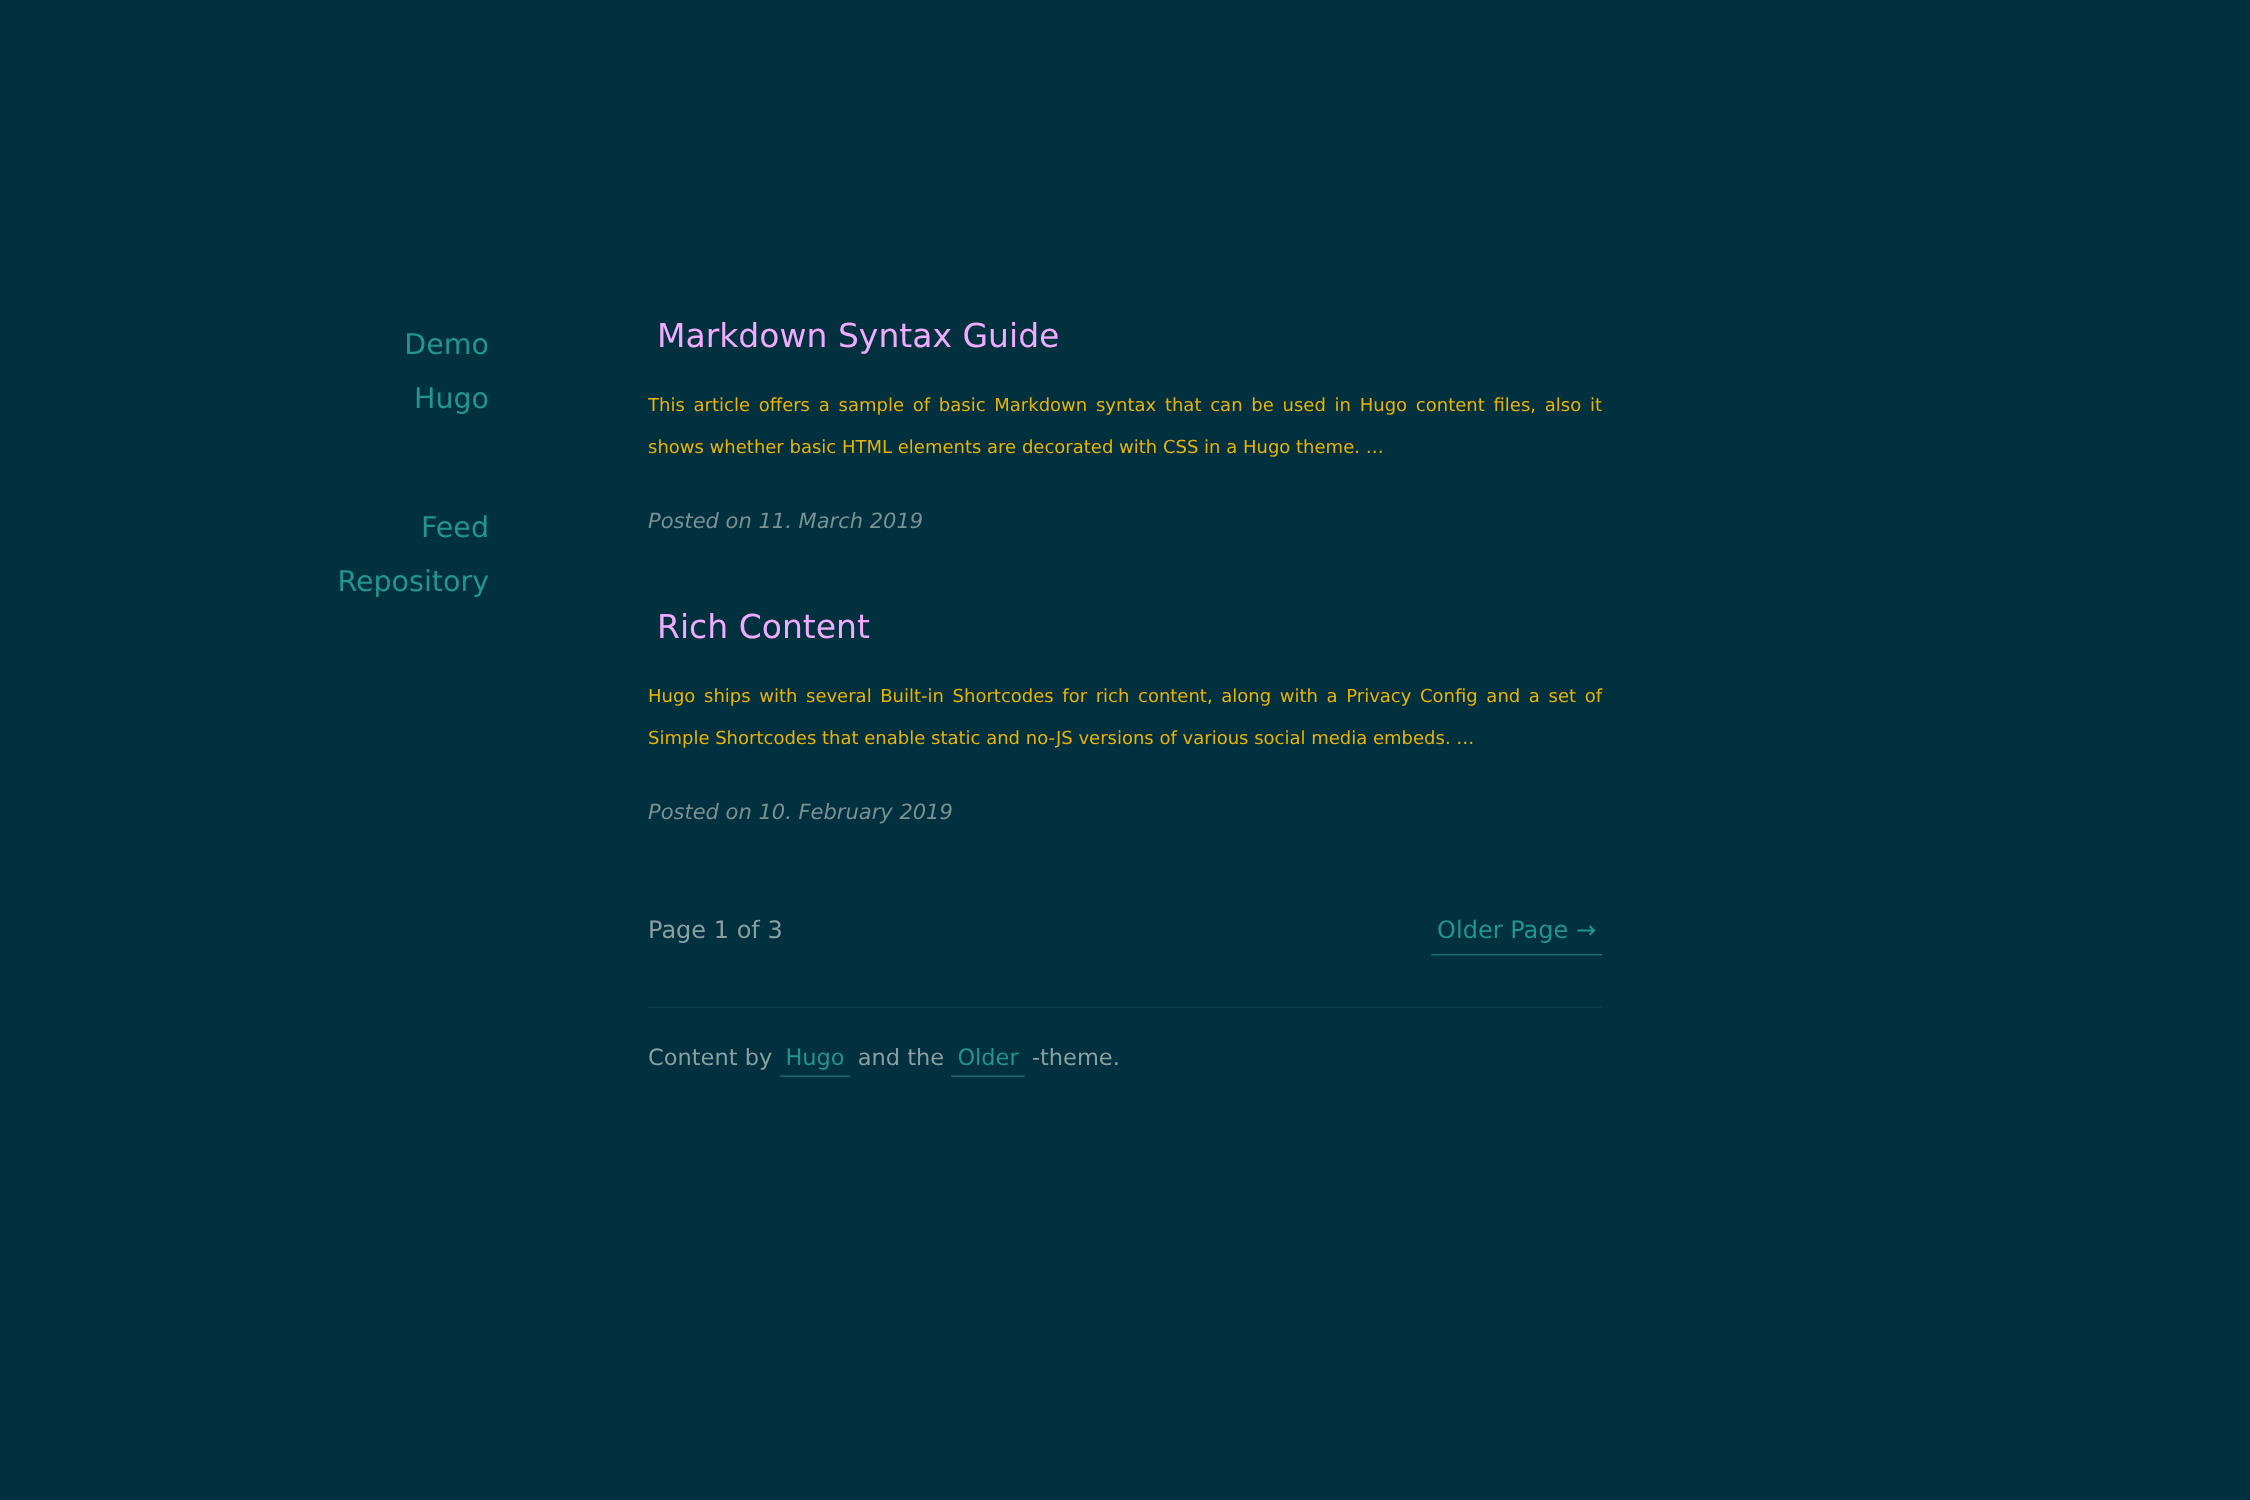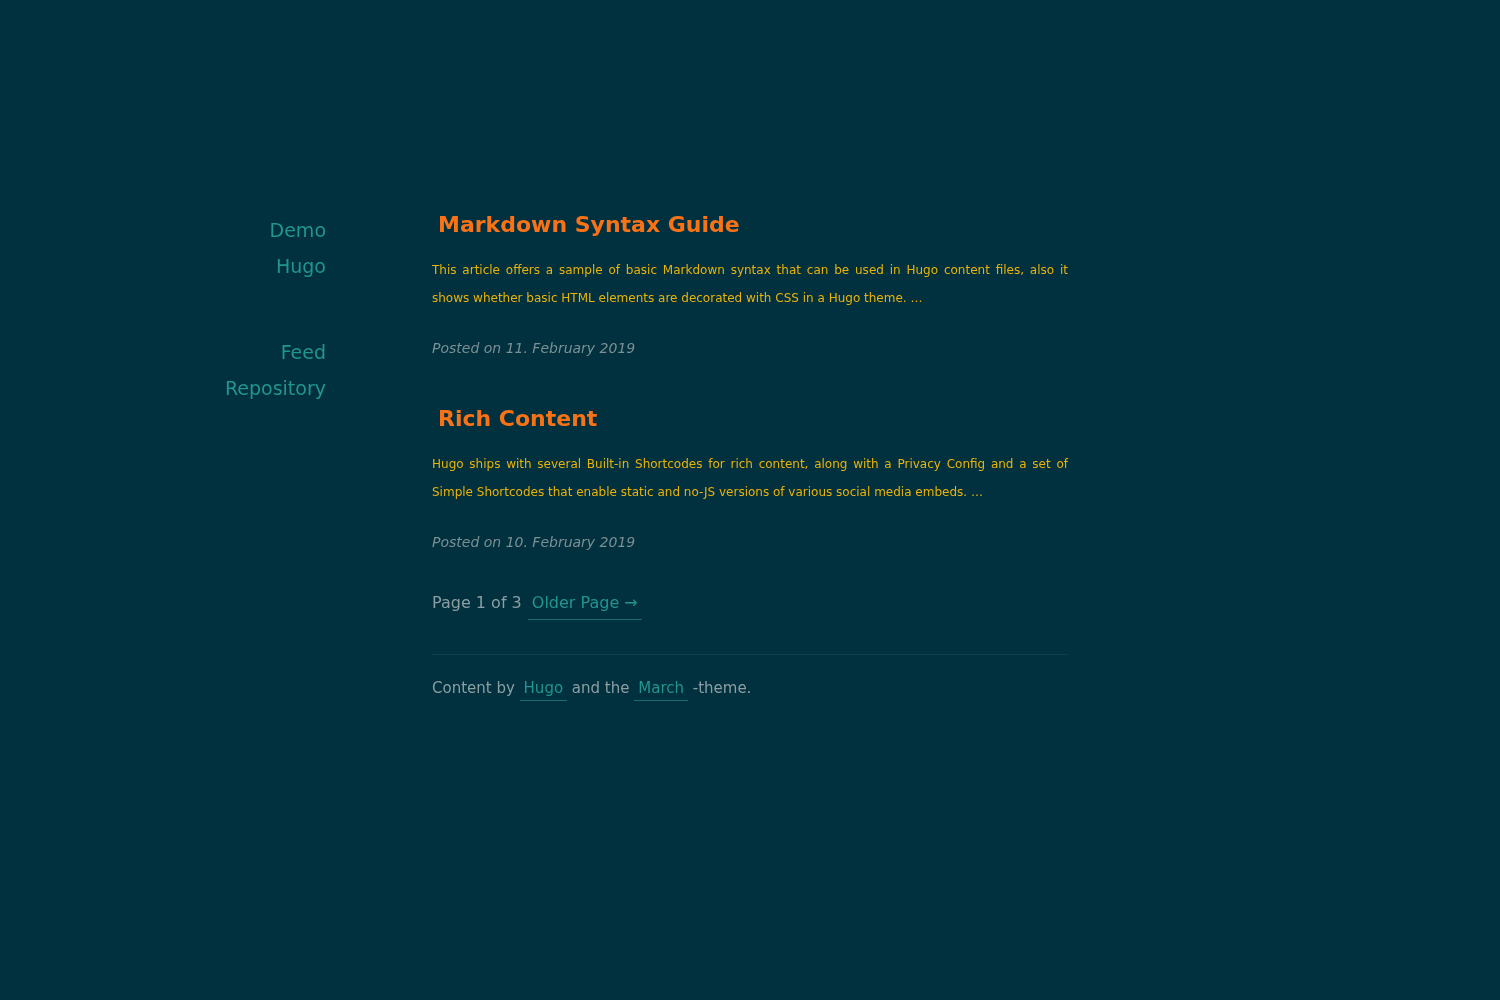--- a/index.html
+++ b/index.html
@@ -85,48 +85,49 @@
   .post {
     margin-bottom: 46px;
   }
   .post:last-of-type {
     margin-bottom: 0;
   }
   .post-title {
     margin: 0 0 16px 0;
     padding-left: 6px;
     font-size: 22px;
-    font-weight: 700;
+    font-weight: 400;
     line-height: 30px;
-    color: #f97316;
+    color: #f0abfc;
   }
   .post-summary {
     margin: 0;
     font-size: 12px;
     line-height: 28px;
     color: #eab308;
     text-align: justify;
     text-justify: inter-word;
   }
   .post-meta {
     margin: 26px 0 0 0;
     font-size: 14px;
     font-style: italic;
     line-height: 20px;
     color: #7b9094;
   }
 
   
   .pagination {
-    margin-top: 39px;
+    margin-top: 56px;
     font-size: 16px;
     line-height: 24px;
     color: #8b9fa2;
     display: flex;
     align-items: baseline;
+    justify-content: space-between;
   }
   .page-counter { white-space: pre; }
   .older-posts {
     color: #22958e;
     text-decoration: none;
     border-bottom: 1px solid #1d6b6b;
     padding: 0 4px 4px 4px;
     margin-left: 6px;
     white-space: pre;
   }
@@ -173,35 +174,35 @@
     </ul>
   </nav>
 
   <main class="main">
 
     <article class="post">
       <h2 class="post-title">
         <a class="post-title-link" style="color:inherit;text-decoration:none" href="#">Markdown Syntax Guide</a>
       </h2>
       <p class="post-summary">This article offers a sample of basic Markdown syntax that can be used in Hugo content files, also it shows whether basic HTML elements are decorated with CSS in a Hugo theme. …</p>
-      <p class="post-meta">Posted on 11. February 2019</p>
+      <p class="post-meta">Posted on 11. March 2019</p>
     </article>
 
     <article class="post">
       <h2 class="post-title">
         <a class="post-title-link" style="color:inherit;text-decoration:none" href="#">Rich Content</a>
       </h2>
       <p class="post-summary">Hugo ships with several Built-in Shortcodes for rich content, along with a Privacy Config and a set of Simple Shortcodes that enable static and no-JS versions of various social media embeds. …</p>
       <p class="post-meta">Posted on 10. February 2019</p>
     </article>
 
     <div class="pagination">
       <span class="page-counter">Page 1 of 3</span>
       <a class="older-posts" href="#">Older Page →</a>
     </div>
 
     <footer class="footer">
-      <span class="footer-line">Content by </span><a class="footer-link" href="#">Hugo</a><span class="footer-line"> and the </span><a class="footer-link" href="#">March</a><span class="footer-line"> -theme.</span>
+      <span class="footer-line">Content by </span><a class="footer-link" href="#">Hugo</a><span class="footer-line"> and the </span><a class="footer-link" href="#">Older</a><span class="footer-line"> -theme.</span>
     </footer>
 
   </main>
 
 </div>
 
 </body></html>

